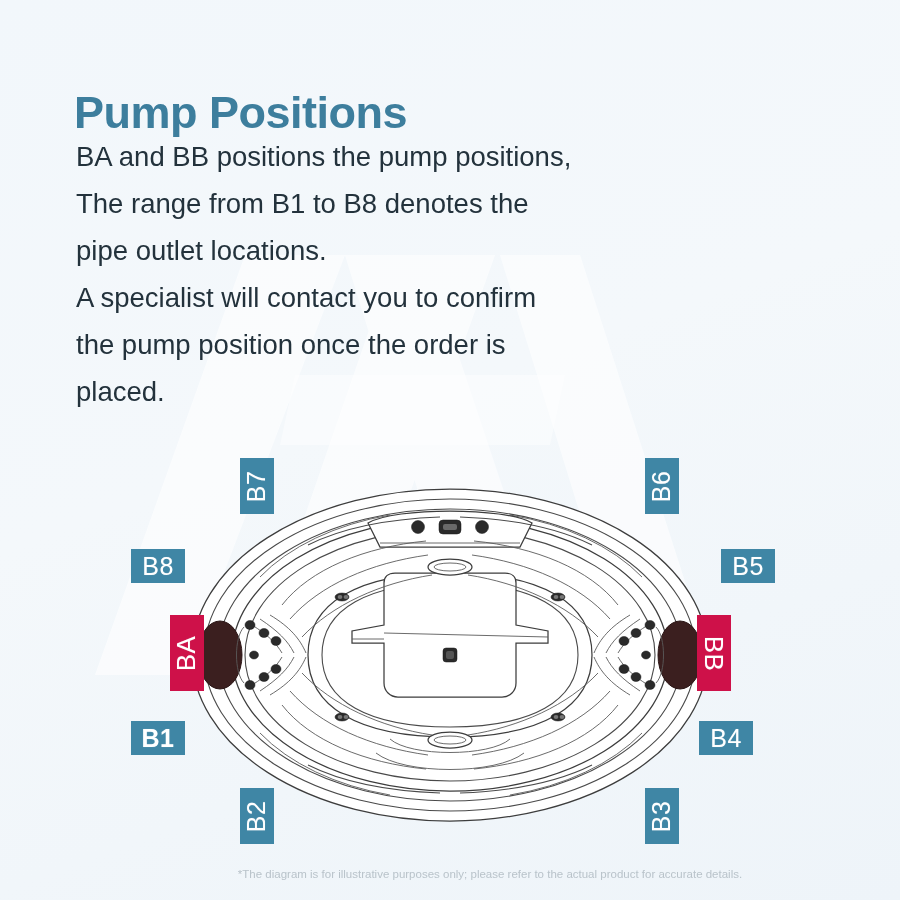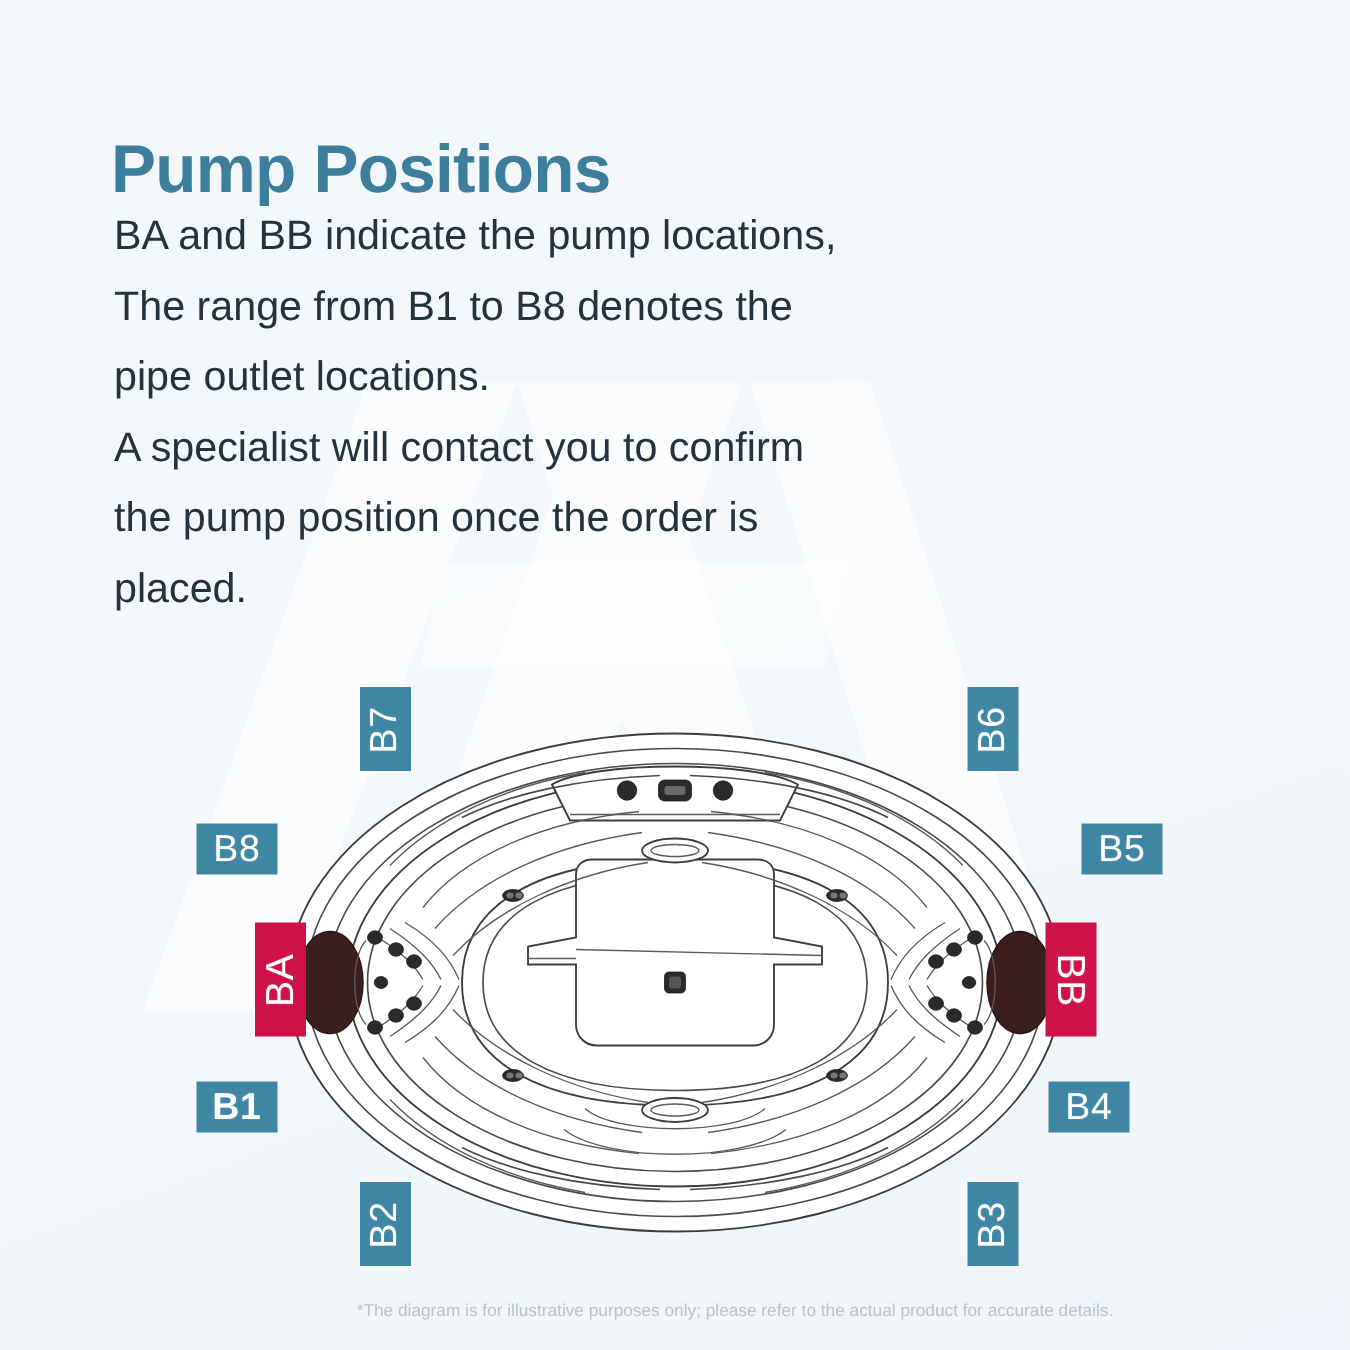--- a/index.html
+++ b/index.html
@@ -119,21 +119,21 @@
     <polygon points="405,0 485,0 620,420 535,420"></polygon>
   </g>
   <g fill="#ffffff" opacity="0.45">
     <polygon points="200,120 470,120 455,190 185,190"></polygon>
   </g>
 </svg>
 
 <div id="page-title">Pump Positions</div>
 
 <div id="intro-text">
-  <span class="para-line">BA and BB indicate the pump locations,</span>
+  <span class="para-line">BA and BB positions the pump positions,</span>
   <span class="para-line">The range from B1 to B8 denotes the</span>
   <span class="para-line">pipe outlet locations.</span>
   <span class="para-line">A specialist will contact you to confirm</span>
   <span class="para-line">the pump position once the order is</span>
   <span class="para-line">placed.</span>
 </div>
 
 <div id="diagram-stage">
   <svg id="spa-svg" viewBox="0 0 520 340" xmlns="http://www.w3.org/2000/svg" aria-hidden="true">
     <defs>

